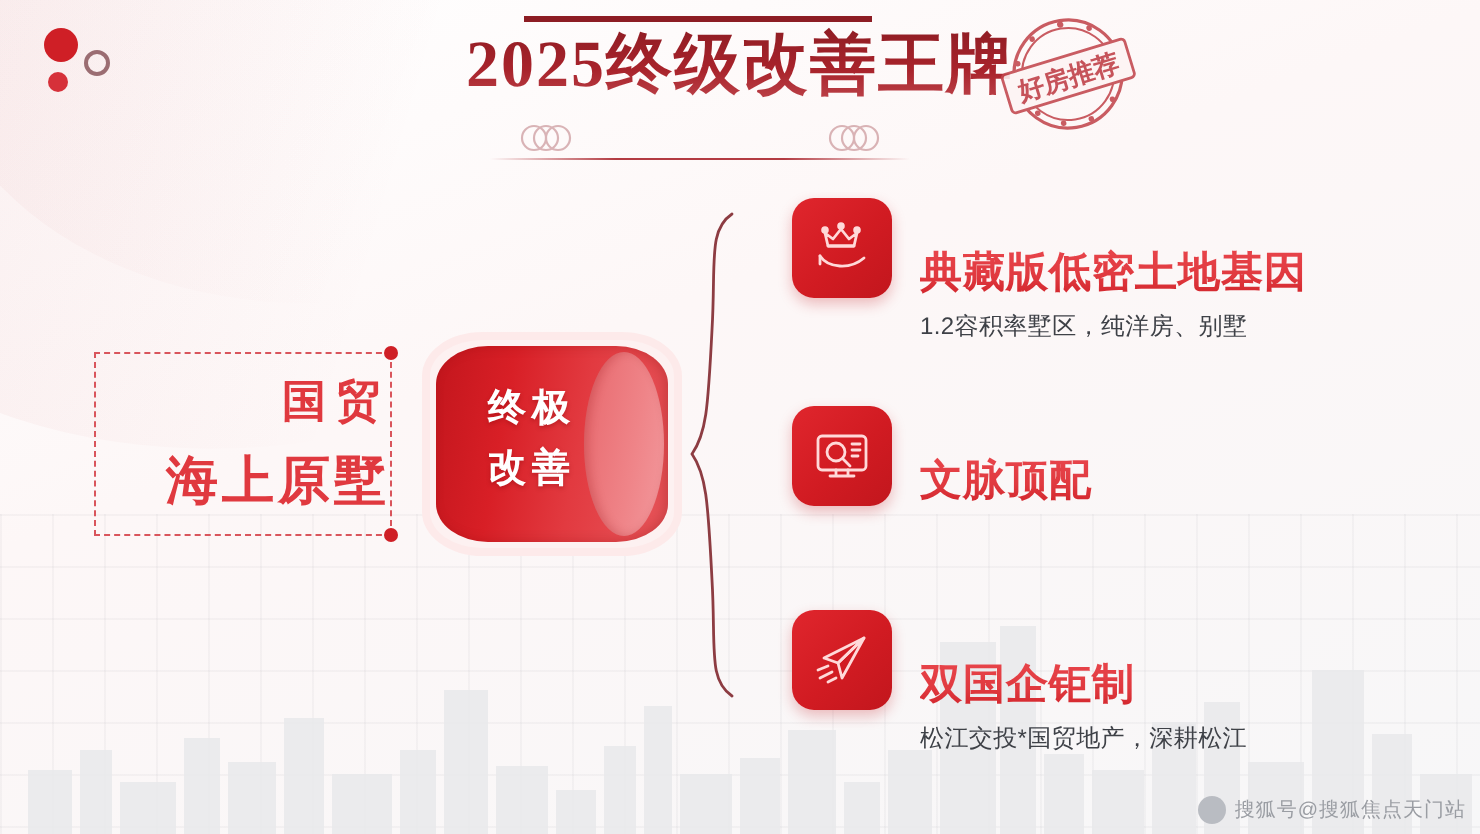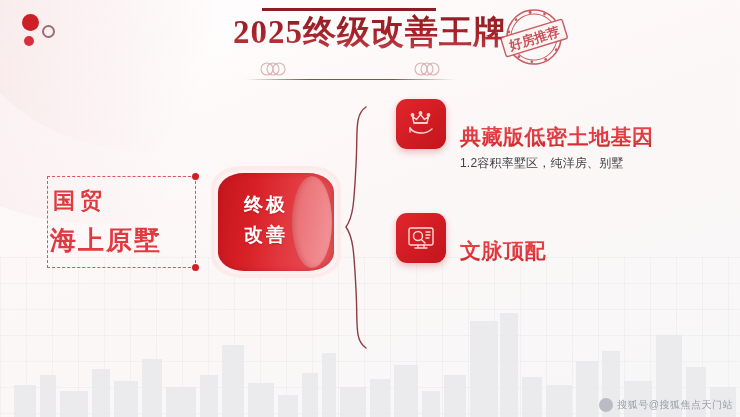--- a/index.html
+++ b/index.html
@@ -108,21 +108,21 @@
   .left-label {
     position: absolute;
     left: 47px;
     top: 176px;
     width: 149px;
     height: 92px;
     border: 1.5px dashed #d9555c;
     box-sizing: border-box;
     display: flex;
     flex-direction: column;
-    align-items: flex-start;
+    align-items: flex-end;
     justify-content: center;
     gap: 7px;
   }
   .left-label .corner {
     position: absolute;
     width: 7px; height: 7px;
     border-radius: 50%;
     background: #cf1f26;
   }
   .left-label .c-tr { right: -4px; top: -4px; }
@@ -195,21 +195,21 @@
 
   
   .feature {
     position: absolute;
     left: 396px;
     display: flex;
     align-items: flex-start;
     gap: 14px;
   }
   .feature.f1 { top: 99px; }
-  .feature.f2 { top: 213px; justify-content: flex-end; }
+  .feature.f2 { top: 203px; justify-content: flex-end; }
   .feature.f3 { top: 305px; }
   .f-icon {
     width: 50px;
     height: 50px;
     flex: 0 0 50px;
     border-radius: 11px;
     background: linear-gradient(135deg, #e0262d 0%, #d11b22 55%, #c2161d 100%);
     box-shadow: 0 3px 7px rgba(195,30,36,0.28);
     display: flex;
     align-items: center;
@@ -401,19 +401,32 @@
         <circle cx="12" cy="13" r="4.5"></circle>
         <path d="M15.4 16.4 L19 20"></path>
         <path d="M20 9 H24 M20 12 H24 M20 15 H23"></path>
       </svg>
     </div>
     <div class="f-text">
       <div class="f-title">文脉顶配</div>
     </div>
   </div>
 
+  <div class="feature f3">
+    <div class="f-icon">
+      <svg width="30" height="30" viewBox="0 0 30 30" fill="none" stroke="#ffd9d9" stroke-width="1.4" stroke-linecap="round" stroke-linejoin="round">
+        <path d="M26 4 L6 14 L13 16.5 L26 4 Z"></path>
+        <path d="M26 4 L15 24 L13 16.5 L26 4 Z"></path>
+        <path d="M3 20 L8 18 M4 24 L10 21 M8 26 L12 24"></path>
+      </svg>
+    </div>
+    <div class="f-text">
+      <div class="f-title">双国企钜制</div>
+      <div class="f-sub">松江交投*国贸地产，深耕松江</div>
+    </div>
+  </div>
 
   <div class="watermark">
     <span class="wm-avatar"></span>
     <span>搜狐号@搜狐焦点天门站</span>
   </div>
 
 </div>
 
 </body></html>

